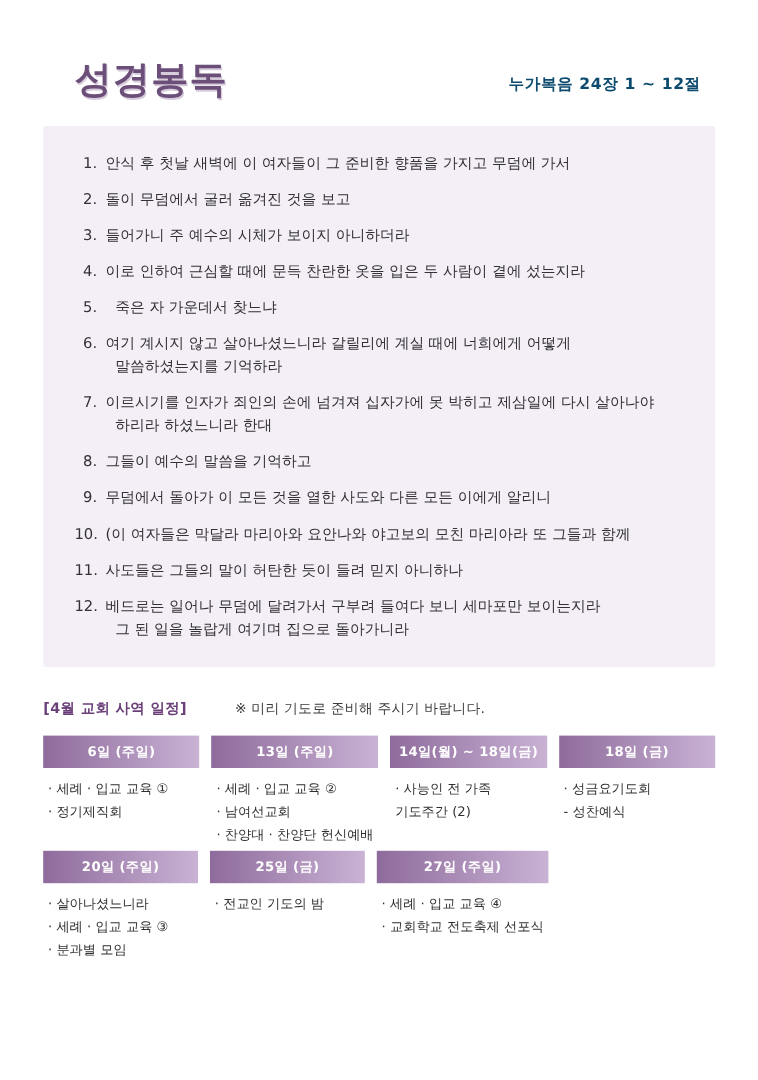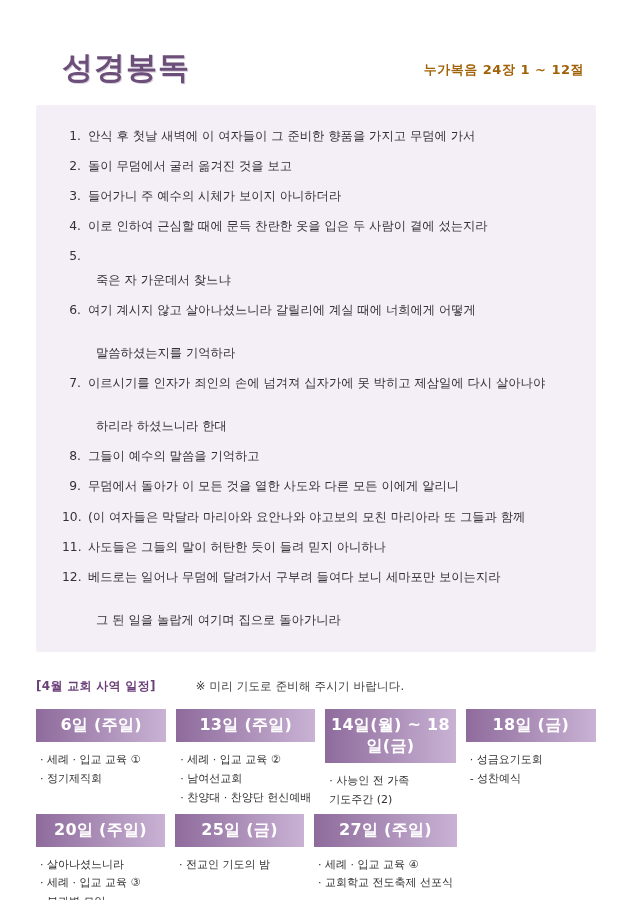--- a/index.html
+++ b/index.html
@@ -33,21 +33,21 @@
     font-size: 31px;
     font-weight: bold;
     letter-spacing: 1px;
     color: #6b4f78;
     line-height: 1;
     text-shadow: 1px 1px 0 rgba(140,110,155,0.35);
   }
   .ref {
     font-size: 13px;
     font-weight: bold;
-    color: #a16207;
+    color: #0c4a6e;
     letter-spacing: 0.5px;
     padding-bottom: 4px;
   }
 
   
   .scripture {
     margin: 22px 36px 0 36px;
     background: #f4eff6;
     border-radius: 2px;
     padding: 22px 26px 22px 26px;
@@ -68,21 +68,20 @@
     padding-right: 7px;
     box-sizing: border-box;
     color: #333036;
   }
   .verse .txt {
     flex: 1;
   }
   .verse .txt .line2 {
     display: block;
     padding-left: 8px;
-    margin-top: 24px;
   }
 
   
   .sched-head {
     display: flex;
     align-items: baseline;
     margin: 26px 36px 0 36px;
   }
   .sched-title {
     font-size: 12px;
@@ -103,21 +102,21 @@
     grid-template-columns: repeat(4, 1fr);
     column-gap: 10px;
   }
   .sched-row2 {
     margin-top: 4px;
   }
   .col { }
   .col-head {
     background: linear-gradient(to right, #8e6b9c, #c9b2d4);
     color: #ffffff;
-    font-size: 16px;
+    font-size: 11px;
     font-weight: bold;
     text-align: center;
     padding: 6px 0 6px 0;
     letter-spacing: 0.3px;
   }
   .col-body {
     padding: 9px 4px 0 4px;
   }
   .col-body .item {
     font-size: 11px;

